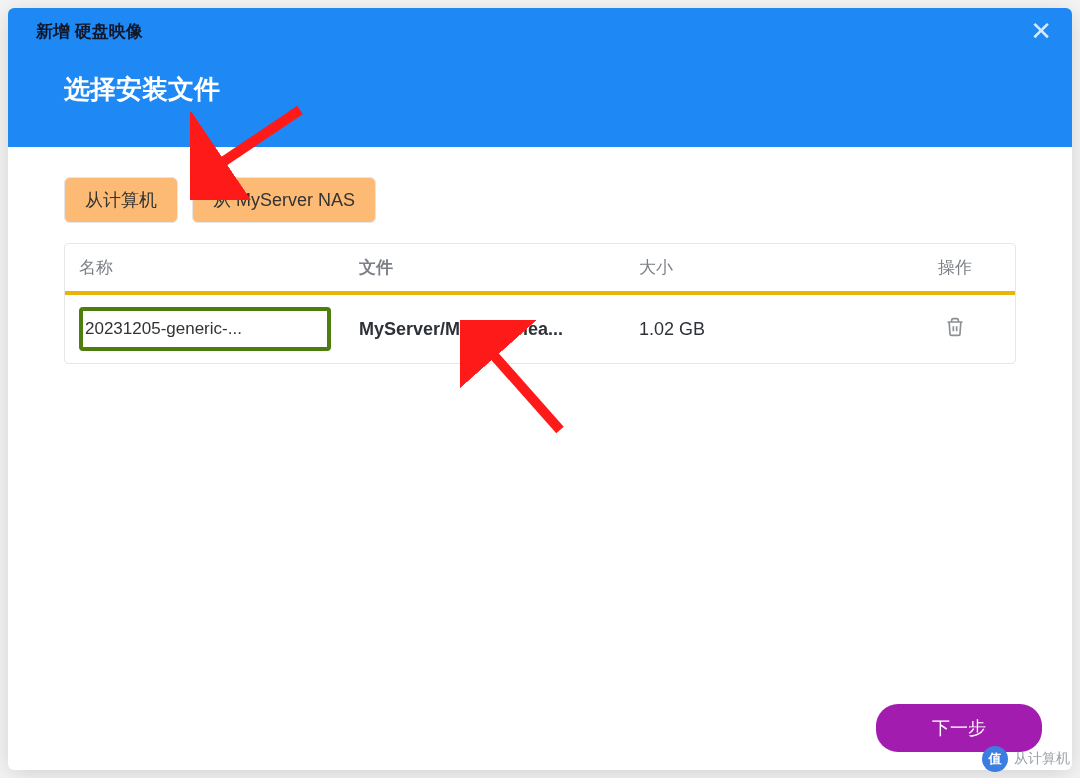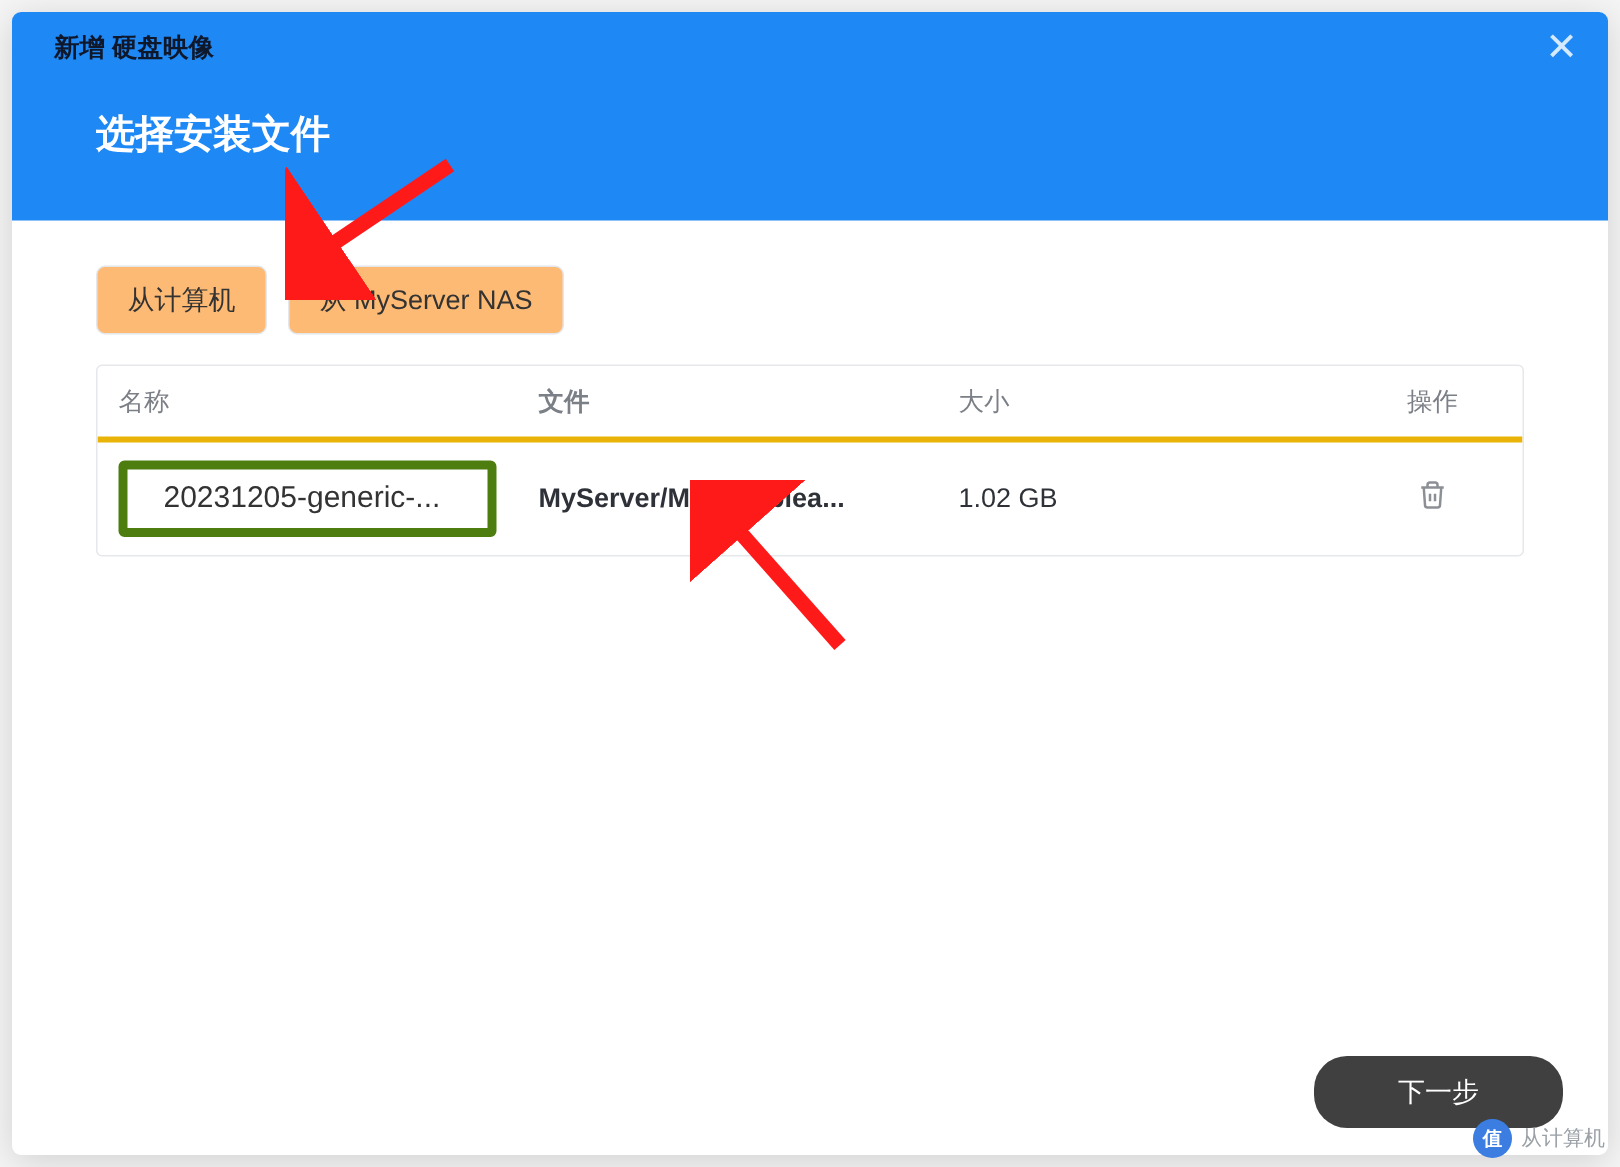--- a/index.html
+++ b/index.html
@@ -103,40 +103,40 @@
       overflow: hidden;
       text-overflow: ellipsis;
       white-space: nowrap;
     }
     .col-name { width: 280px; }
     .col-file { width: 280px; font-weight: bold; }
     .col-size { width: 270px; }
     .col-actions { flex: 1; text-align: center; }
     .name-input {
       width: 100%;
-      border: 6px solid #4d7c0f;
+      border: 4px solid #4d7c0f;
       border-radius: 4px;
-      padding: 8px 24px;
-      font-size: 20px;
+      padding: 8px 2px;
+      font-size: 17px;
       color: #333;
       overflow: hidden;
       text-overflow: ellipsis;
     }
     .delete-icon {
       color: #8c9095;
       cursor: pointer;
       display: inline-flex;
     }
     .footer {
       padding: 18px 30px;
       display: flex;
       justify-content: flex-end;
     }
     .next-btn {
-      background: #404040;
+      background: #a21caf;
       color: #fff;
       border: none;
       border-radius: 22px;
       padding: 12px 56px;
       font-size: 18px;
       cursor: pointer;
     }
     
     .arrow {
       position: absolute;

